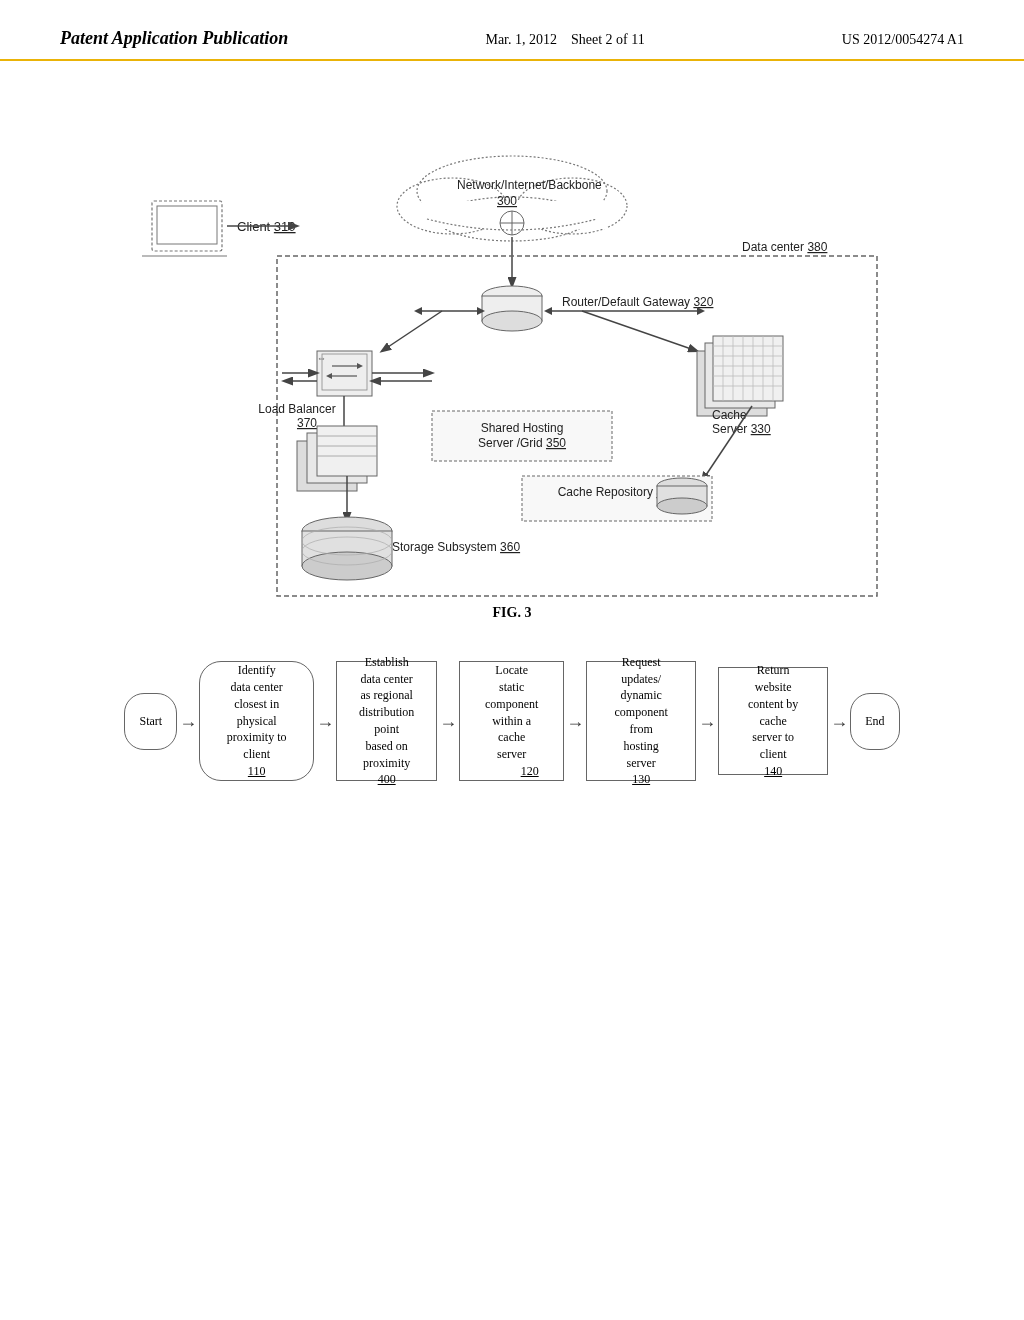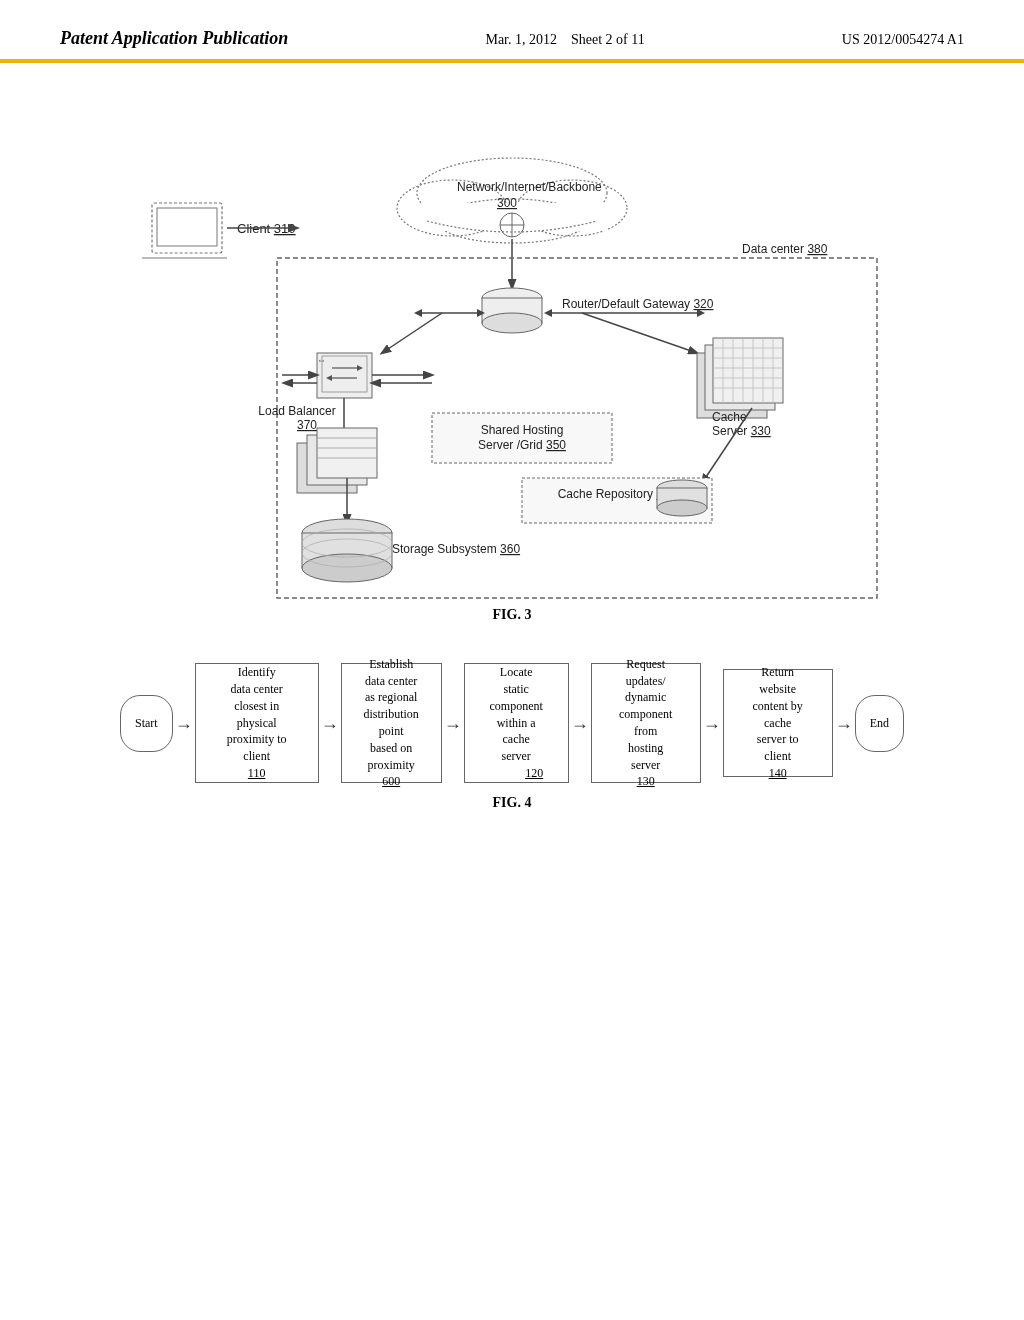--- a/index.html
+++ b/index.html
@@ -11,21 +11,21 @@
       position: relative;
       overflow-x: hidden;
     }
 
     
     .header {
       display: flex;
       justify-content: space-between;
       align-items: flex-start;
       padding: 28px 60px 10px 60px;
-      border-bottom: 4px solid #eab308;
+      border-bottom: 2px solid #eab308;
     }
     .header-left {
       font-weight: bold;
       font-size: 18px;
       font-style: italic;
     }
     .header-center {
       font-size: 14px;
       text-align: center;
       padding-top: 4px;
@@ -253,31 +253,31 @@
 
   <div class="fig4-container">
     <div class="flowchart">
 
       <div class="flow-rounded">
         <span>Start</span>
       </div>
 
       <div class="flow-arrow"></div>
 
-      <div class="flow-rect" style="width:124px; height:120px;">
+      <div class="flow-rect" style="width:115px; height:120px;border-radius:22px;">
         <span style="font-size:12px; text-align:center; line-height:1.4;">
           Identify<br>data center<br>closest in<br>physical<br>proximity to<br>client<br><span style="text-decoration:underline;">110</span>
         </span>
       </div>
 
       <div class="flow-arrow"></div>
 
       <div class="flow-rect" style="width:101px; height:120px;">
         <span style="font-size:12px; text-align:center; line-height:1.4;">
-          Establish<br>data center<br>as regional<br>distribution<br>point<br>based on<br>proximity<br><span style="text-decoration:underline;">600</span>
+          Establish<br>data center<br>as regional<br>distribution<br>point<br>based on<br>proximity<br><span style="text-decoration:underline;">400</span>
         </span>
       </div>
 
       <div class="flow-arrow"></div>
 
       <div class="flow-rect" style="width:105px; height:120px;">
         <span style="font-size:12px; text-align:center; line-height:1.4;">
           Locate<br>static<br>component<br>within a<br>cache<br>server<br><span style="text-decoration:underline;margin-left:36px;">120</span>
         </span>
       </div>
@@ -299,16 +299,15 @@
       </div>
 
       <div class="flow-arrow"></div>
 
       <div class="flow-rounded">
         <span>End</span>
       </div>
 
     </div>
 
-    <div class="fig-caption" style="margin-top:12px;">FIG. 4</div>
   </div>
 
 </div>
 
 </body></html>

